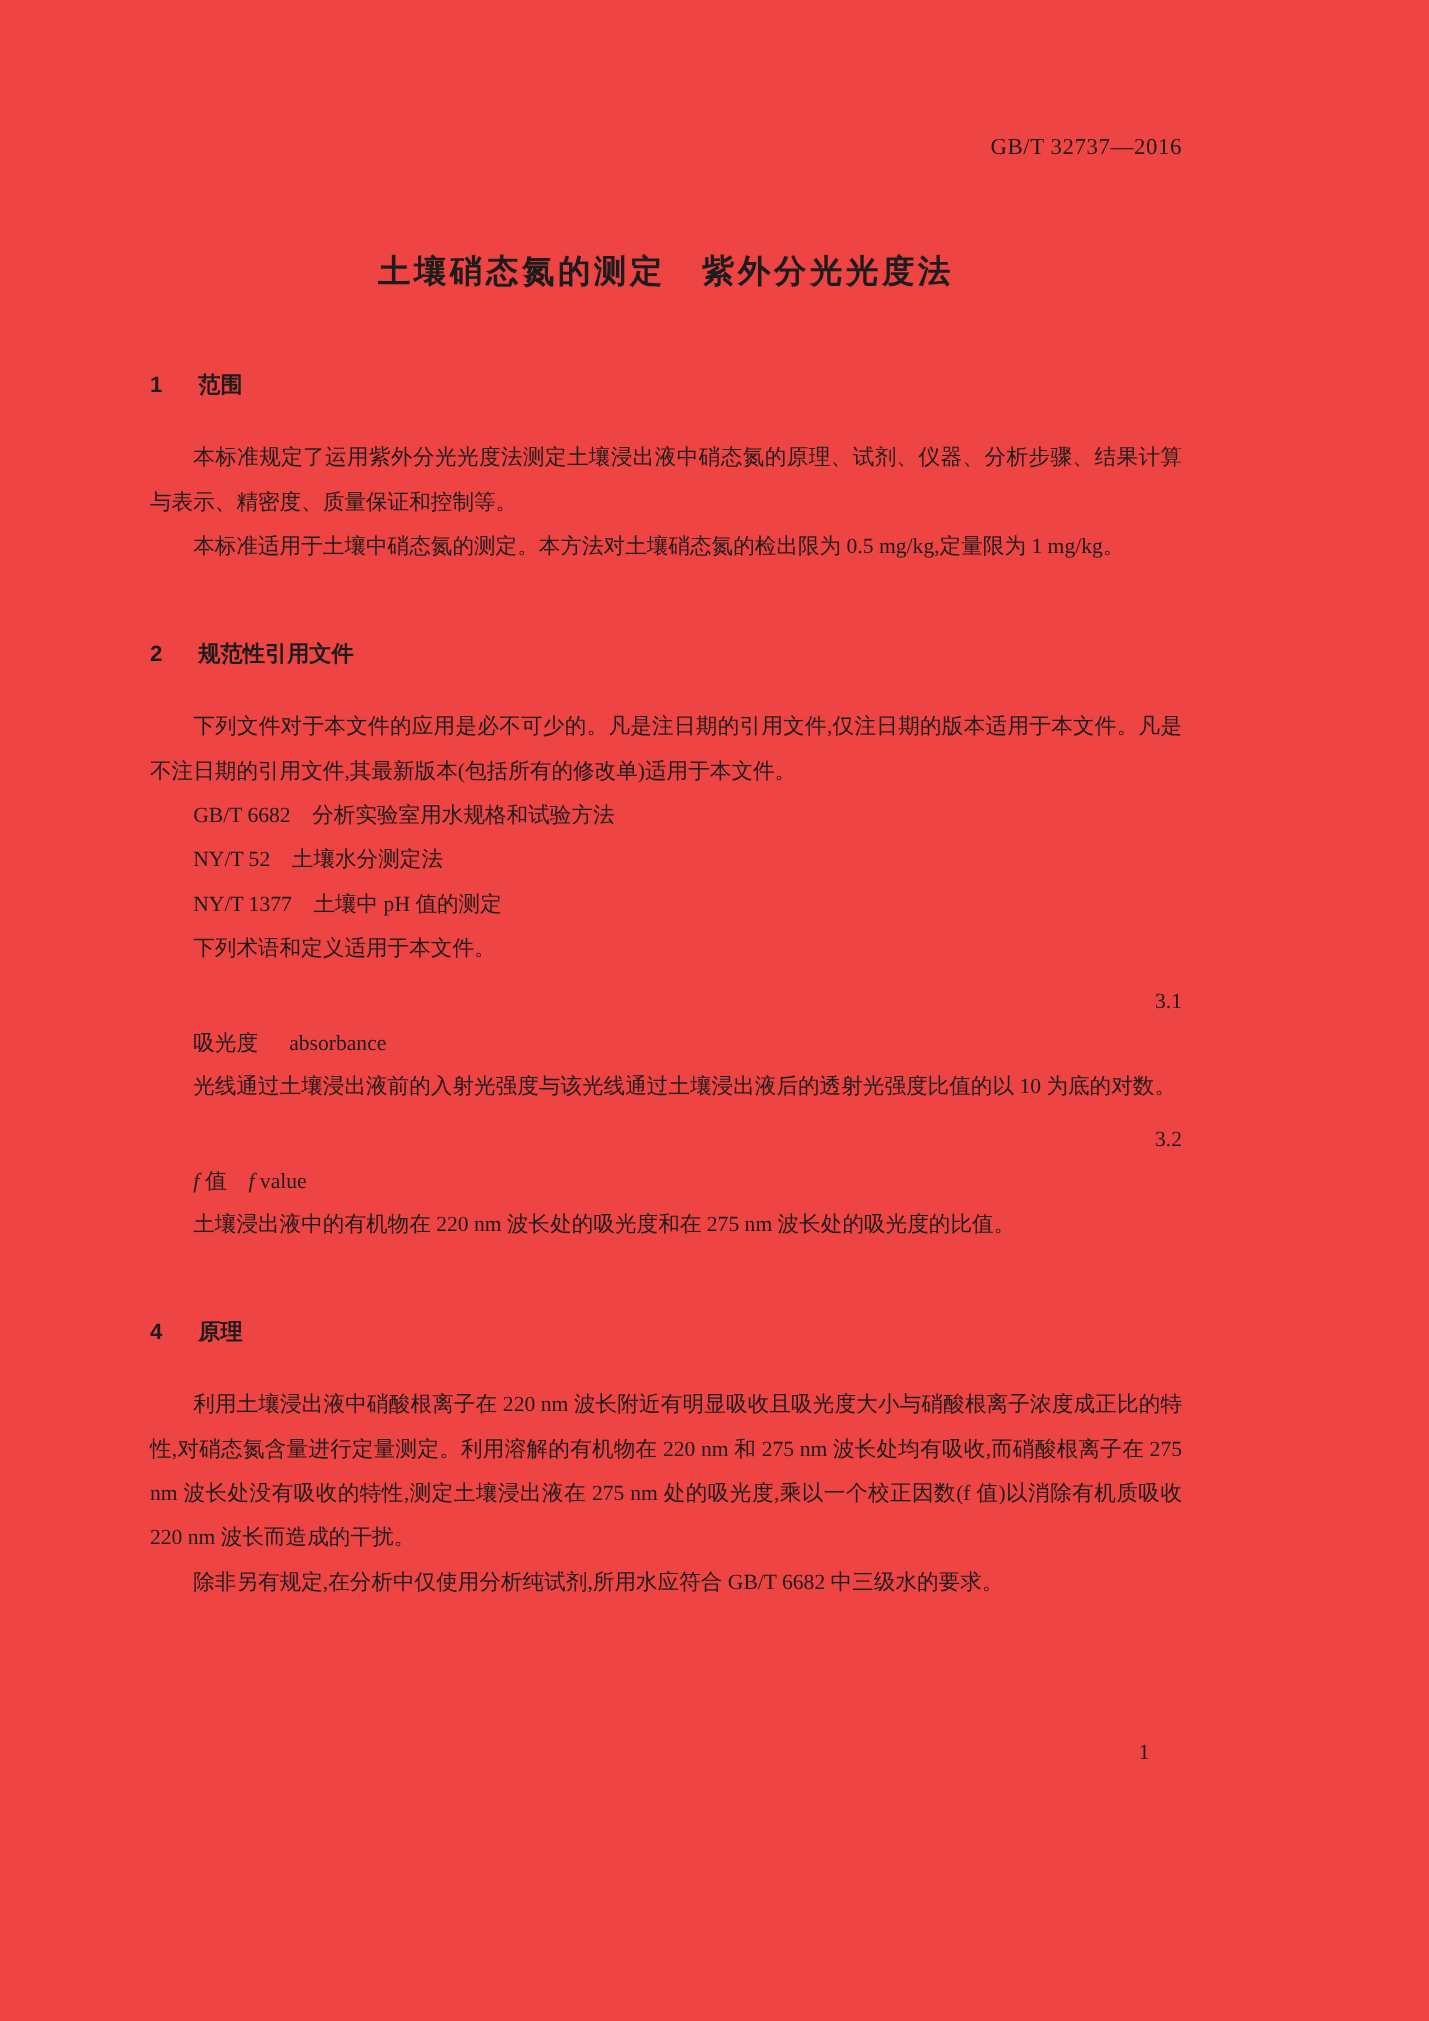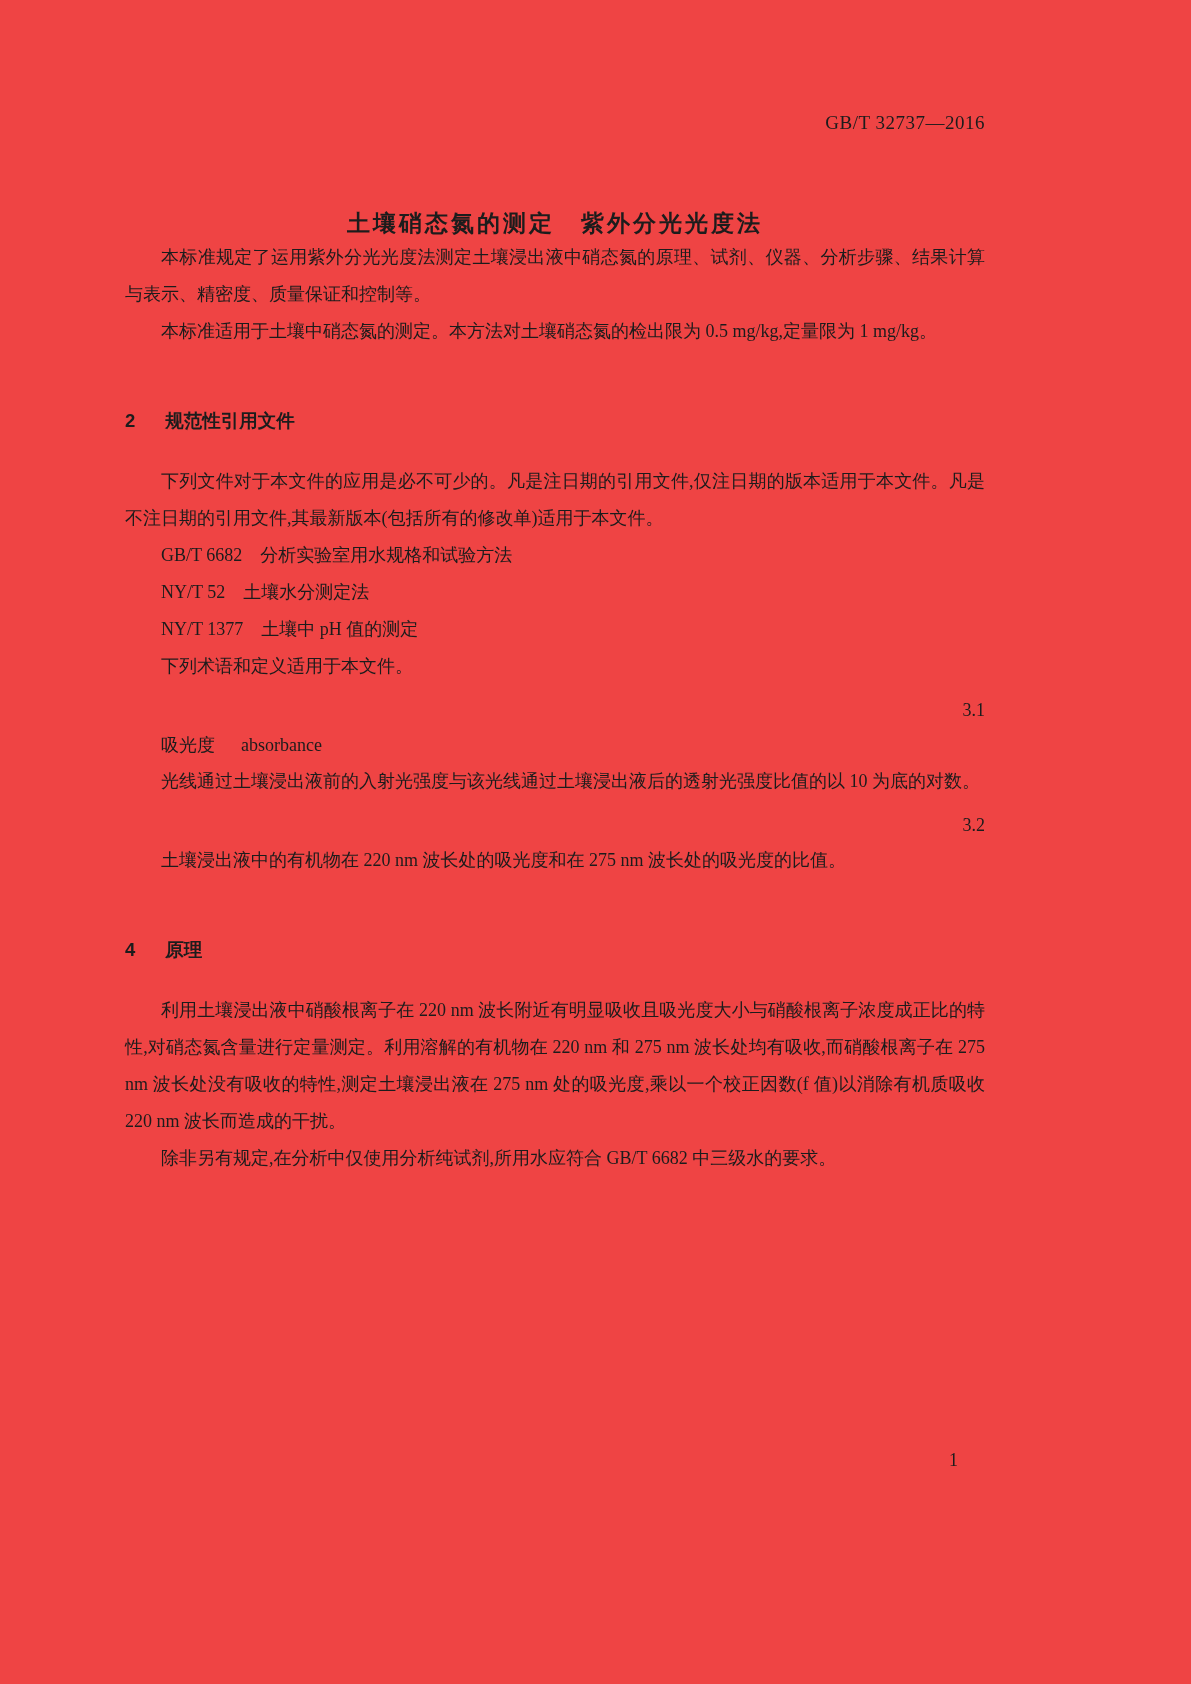--- a/index.html
+++ b/index.html
@@ -26,21 +26,21 @@
   .doc-header {
     padding-top: 112px;
     text-align: right;
     font-size: 19px;
     letter-spacing: 0.5px;
   }
   .doc-title {
     margin: 74px 0 0 0;
     text-align: center;
     font-family: "Liberation Sans", "DejaVu Sans", sans-serif;
-    font-size: 23px;
+    font-size: 27px;
     font-weight: 700;
     letter-spacing: 3px;
   }
   .sec-heading {
     margin: 58px 0 30px 0;
     font-family: "Liberation Sans", "DejaVu Sans", sans-serif;
     font-size: 18.5px;
     font-weight: 700;
   }
   .sec-heading.first {
@@ -94,40 +94,46 @@
 </head>
 <body>
 
 <div class="page">
   <div class="content">
 
     <div class="doc-header">GB/T 32737—2016</div>
 
     <h1 class="doc-title">土壤硝态氮的测定　紫外分光光度法</h1>
 
+    <div class="sec-heading first">
+      <span class="sec-num">1</span><span>范围</span>
+    </div>
     <p class="body-p">本标准规定了运用紫外分光光度法测定土壤浸出液中硝态氮的原理、试剂、仪器、分析步骤、结果计算与表示、精密度、质量保证和控制等。</p>
     <p class="body-p">本标准适用于土壤中硝态氮的测定。本方法对土壤硝态氮的检出限为 0.5 mg/kg,定量限为 1 mg/kg。</p>
 
     <div class="sec-heading">
       <span class="sec-num">2</span><span>规范性引用文件</span>
     </div>
     <p class="body-p">下列文件对于本文件的应用是必不可少的。凡是注日期的引用文件,仅注日期的版本适用于本文件。凡是不注日期的引用文件,其最新版本(包括所有的修改单)适用于本文件。</p>
     <p class="ref-line">GB/T 6682　分析实验室用水规格和试验方法</p>
     <p class="ref-line">NY/T 52　土壤水分测定法</p>
     <p class="ref-line">NY/T 1377　土壤中 pH 值的测定</p>
 
     <p class="body-p">下列术语和定义适用于本文件。</p>
 
     <p class="term-num">3.1</p>
     <p class="term-line">
       <span>吸光度</span><span class="term-en">absorbance</span>
     </p>
     <p class="body-p">光线通过土壤浸出液前的入射光强度与该光线通过土壤浸出液后的透射光强度比值的以 10 为底的对数。</p>
 
     <p class="term-num">3.2</p>
+    <p class="term-line">
+      <span class="it">f</span><span> 值　</span><span class="it">f</span><span class="term-rest"> value</span>
+    </p>
     <p class="body-p">土壤浸出液中的有机物在 220 nm 波长处的吸光度和在 275 nm 波长处的吸光度的比值。</p>
 
     <div class="sec-heading">
       <span class="sec-num">4</span><span>原理</span>
     </div>
     <p class="body-p">利用土壤浸出液中硝酸根离子在 220 nm 波长附近有明显吸收且吸光度大小与硝酸根离子浓度成正比的特性,对硝态氮含量进行定量测定。利用溶解的有机物在 220 nm 和 275 nm 波长处均有吸收,而硝酸根离子在 275 nm 波长处没有吸收的特性,测定土壤浸出液在 275 nm 处的吸光度,乘以一个校正因数(f 值)以消除有机质吸收 220 nm 波长而造成的干扰。</p>
 
     <p class="body-p">除非另有规定,在分析中仅使用分析纯试剂,所用水应符合 GB/T 6682 中三级水的要求。</p>
 
   </div>

